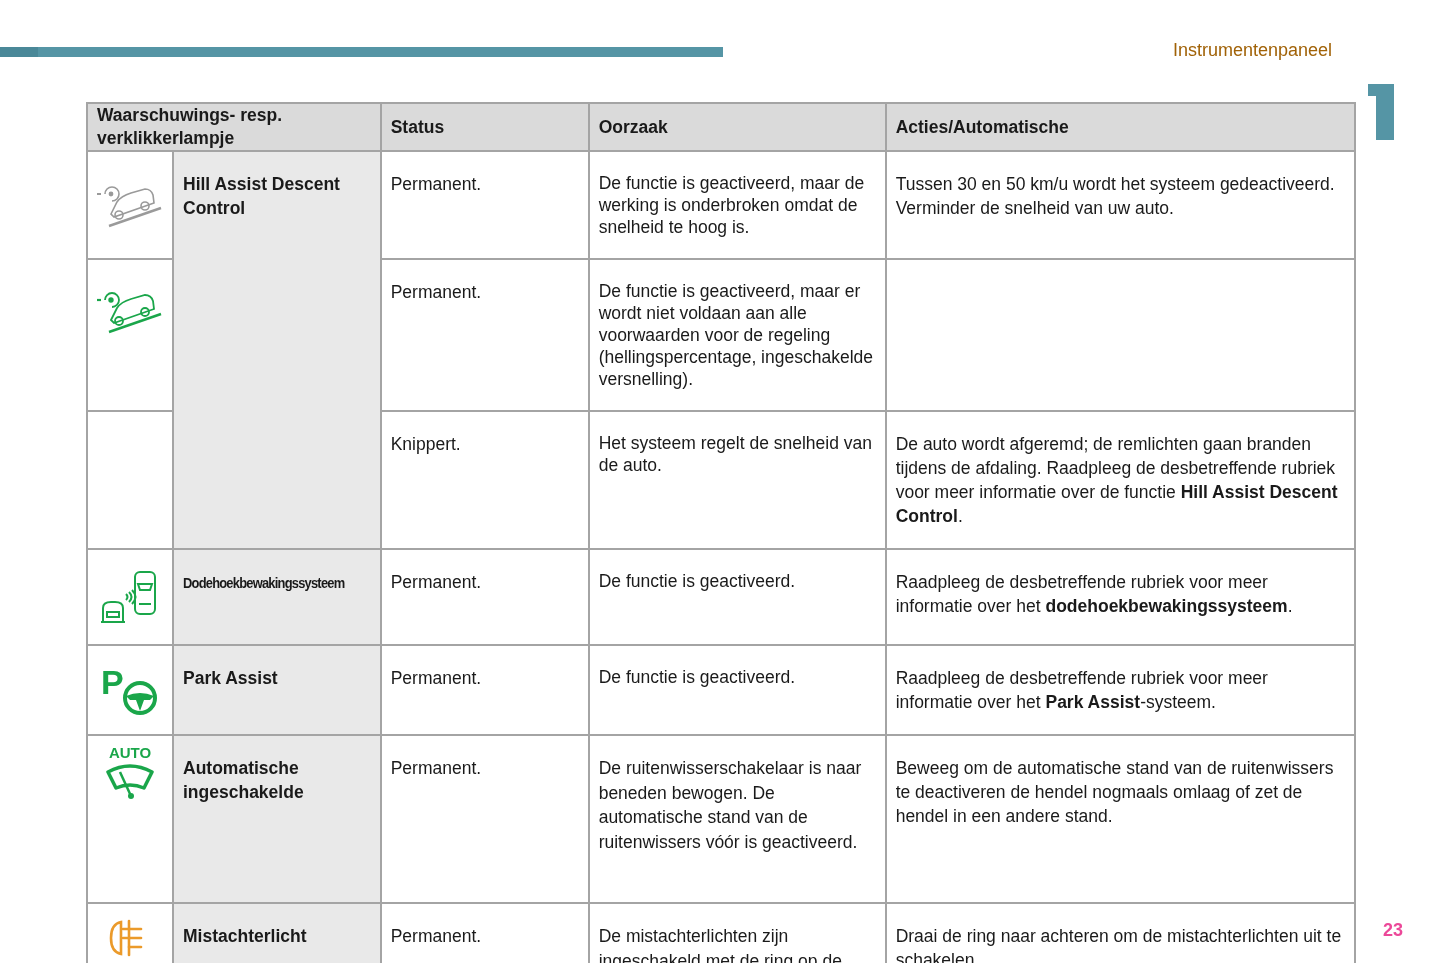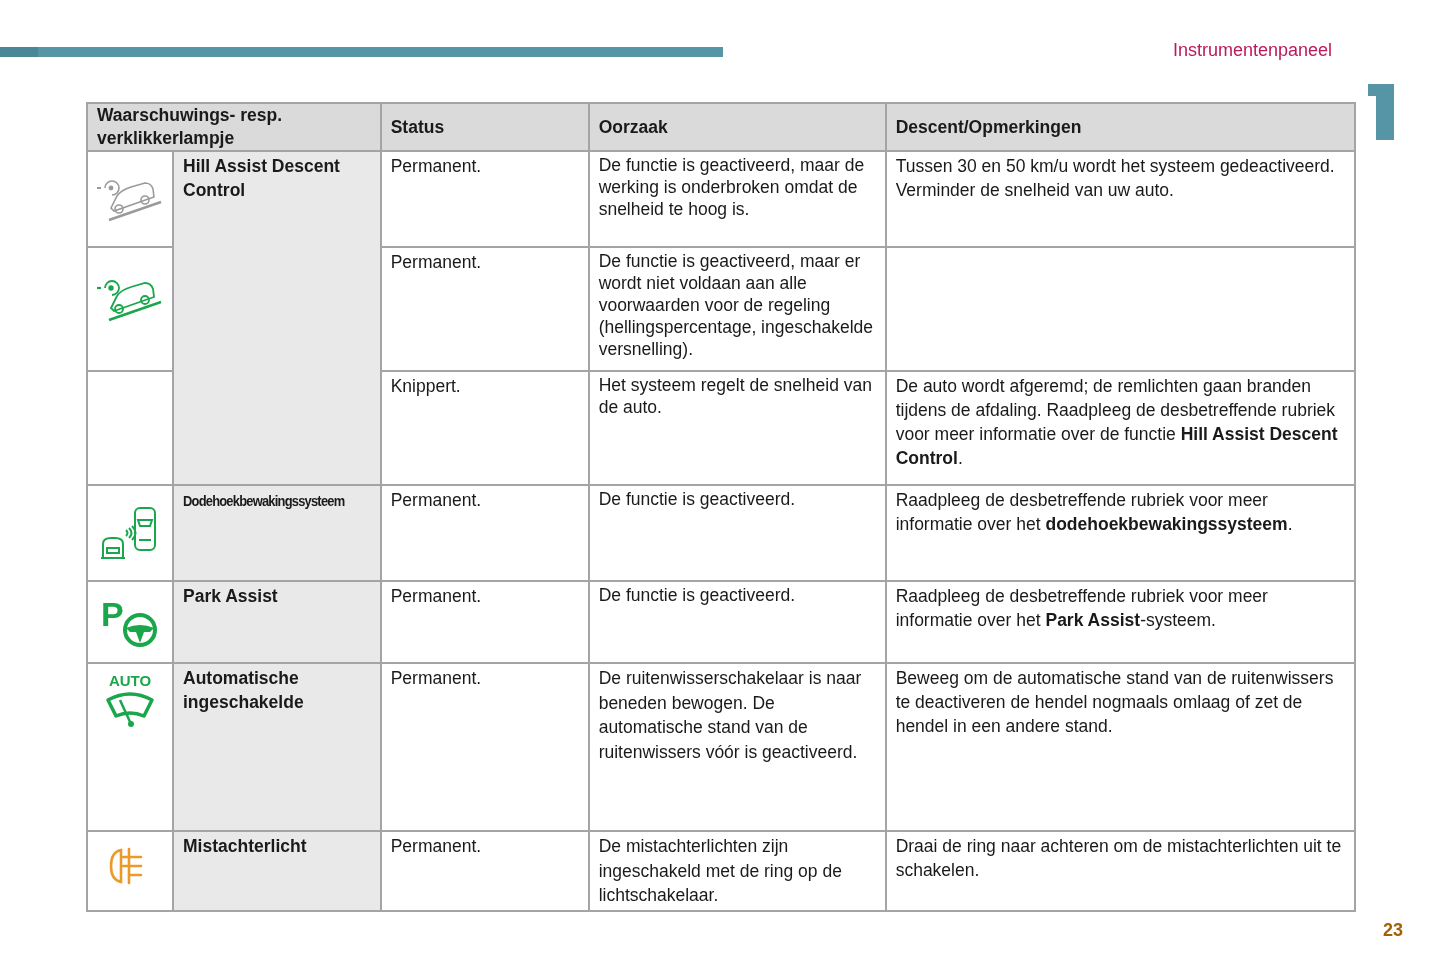--- a/index.html
+++ b/index.html
@@ -1,26 +1,26 @@
 <!DOCTYPE html>
 <html><head>
 <meta charset="utf-8">
 <style>
   html, body { margin:0; padding:0; background:#fff; }
   body { width:1445px; height:963px; position:relative; overflow:hidden; font-family:"Liberation Sans", sans-serif; color:#1a1a1a; }
   .topbar { position:absolute; left:0; top:47px; width:723px; height:10px; background:#5595a5; }
   .topbar::before { content:""; position:absolute; left:0; top:0; width:38px; height:10px; background:#4a8898; }
-  .section-title { position:absolute; right:113px; top:40px; font-size:18px; color:#be185d; }
+  .section-title { position:absolute; right:113px; top:40px; font-size:18px; color:#a16207; }
   .chapter-num { position:absolute; left:1368px; top:84px; width:26px; height:56px; }
   .chapter-num .stem { position:absolute; left:8px; top:0; width:18px; height:56px; background:#5595a5; }
   .chapter-num .flag { position:absolute; left:0; top:0; width:12px; height:12px; background:#5595a5; }
-  .page-num { position:absolute; left:1383px; top:920px; font-size:18px; font-weight:bold; color:#a16207; }
+  .page-num { position:absolute; left:1383px; top:920px; font-size:18px; font-weight:bold; color:#ec4899; }
 
   table.t { position:absolute; left:86px; top:102px; border-collapse:collapse; font-size:17.5px; line-height:24px; }
-  table.t td, table.t th { border:2px solid #a4a4a4; vertical-align:top; text-align:left; padding:2px 9px; }
+  table.t td, table.t th { border:2px solid #a4a4a4; vertical-align:top; text-align:left; padding:20px 9px; }
   table.t th { background:#dadada; font-weight:bold; vertical-align:middle; padding:0 9px; height:44px; line-height:23px; }
   td.icon { width:84px; padding:0 !important; background:#fff; vertical-align:middle !important; text-align:center !important; }
   td.name { width:154px; background:#e9e9e9; font-weight:bold; }
   td.status { width:188px; }
   td.cause { width:277px; line-height:22px; }
   td.act { width:449px;margin-top:28px; }
   .cond { font-family:"Liberation Sans Narrow","Liberation Sans", sans-serif; font-size:15px; letter-spacing:-0.9px; transform:scaleX(0.86); transform-origin:left; white-space:nowrap; display:inline-block; }
   .dense { line-height:22px; }
   svg { display:block; margin:0 auto; }
 </style>
@@ -34,21 +34,21 @@
     <div class="stem"></div>
   </div>
 <div class="page-num">23</div>
 
 <table class="t">
   <tbody>
       <tr>
     <th colspan="2" style="width:256px">Waarschuwings- resp. verklikkerlampje</th>
     <th>Status</th>
     <th>Oorzaak</th>
-    <th>Descent/Opmerkingen</th>
+    <th>Acties/Automatische</th>
   </tr>
 
   <tr style="height:96px">
     <td class="icon">
       <span>
         <svg width="70" height="46" viewBox="0 0 70 46" fill="none" stroke="#9a9a9a" stroke-width="1.6">
           <line x1="2" y1="12" x2="6" y2="12" stroke-width="2"></line>
           <path d="M10 12 a7 7 0 1 1 7 7"></path>
               <circle cx="16" cy="12" r="1.6" fill="#9a9a9a"></circle>
           <path d="M16 32 l6 -12 q4 -6 14 -9 l14 -4 q6 0 8 6 l1 8 l-40 14 z"></path>

